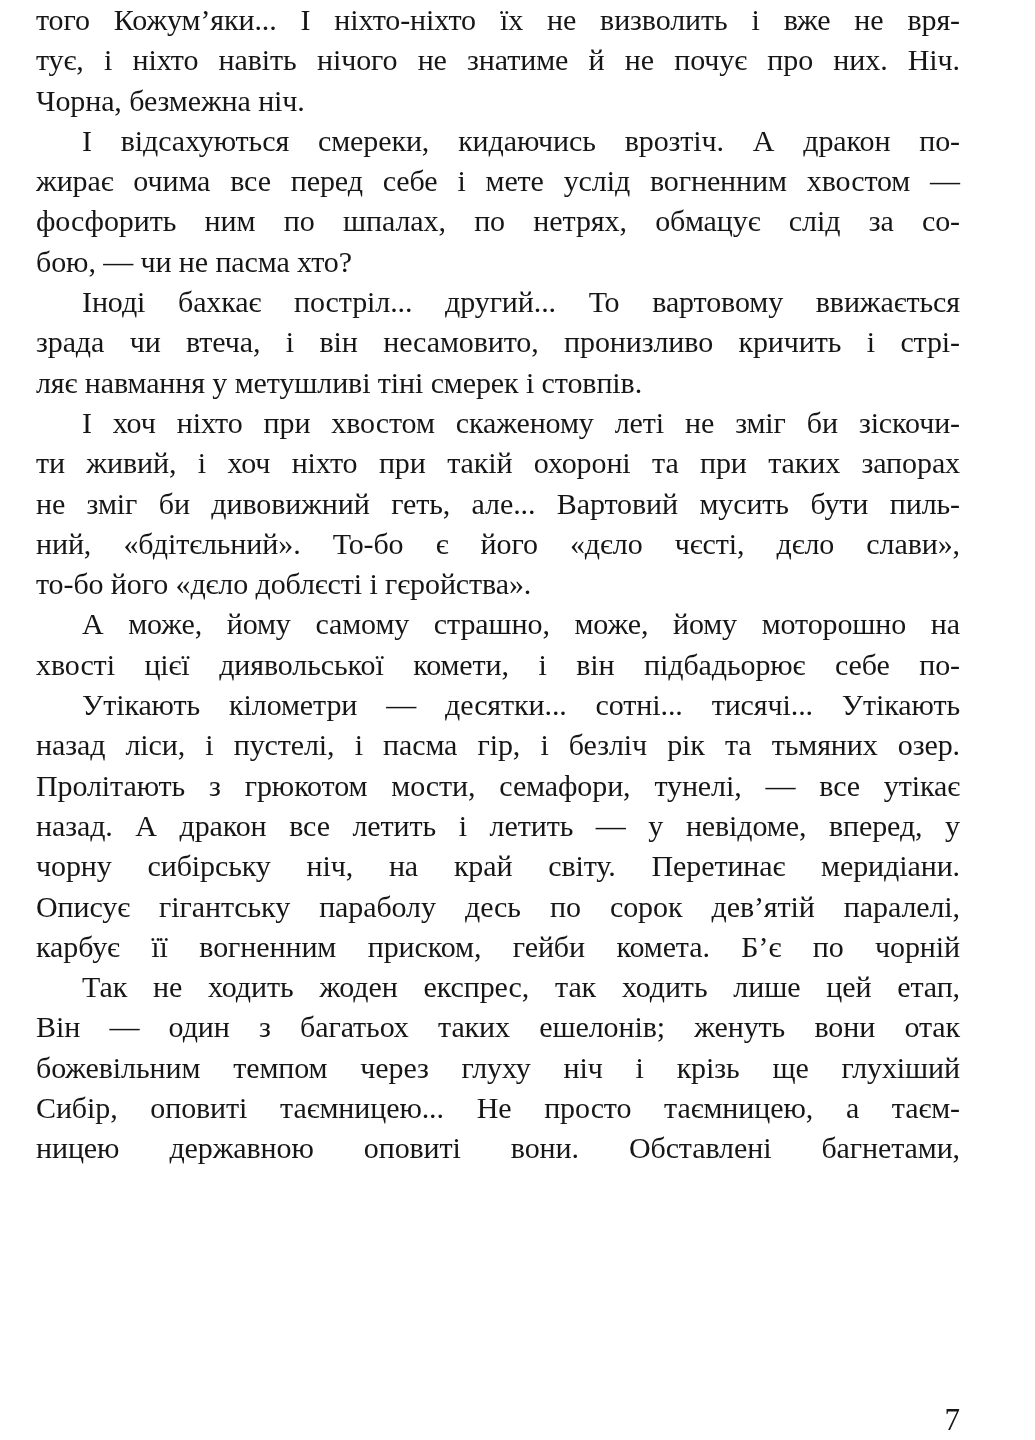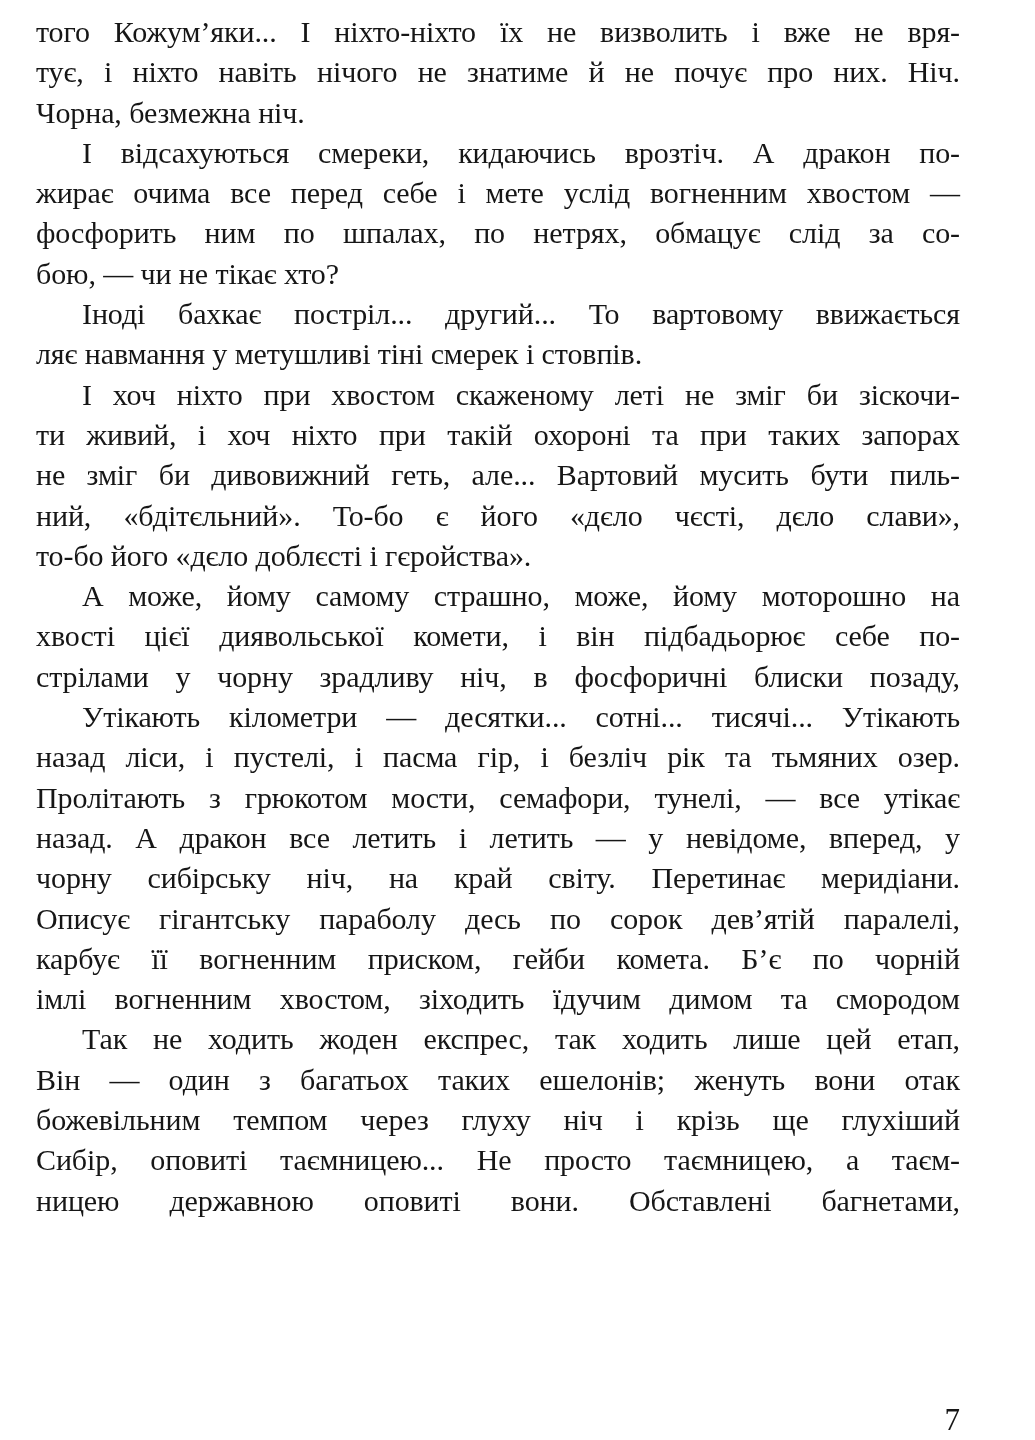--- a/index.html
+++ b/index.html
@@ -9,21 +9,21 @@
   body {
     width: 1035px;
     height: 1440px;
     background: #ffffff;
     position: relative;
     overflow: hidden;
   }
   .text-block {
     position: absolute;
     left: 36px;
-    top: 12px;
+    top: 0;
     width: 924px;
   }
   .line {
     font-family: "Liberation Serif", "DejaVu Serif", serif;
     font-size: 30px;
     line-height: 40.3px;
     color: #161616;
     letter-spacing: -0.1px;
     white-space: normal;
   }
@@ -49,39 +49,38 @@
 </head>
 <body>
 
 <div class="text-block">
     <div class="line j">того Кожум’яки... І ніхто-ніхто їх не визволить і вже не вря-</div>
     <div class="line j">тує, і ніхто навіть нічого не знатиме й не почує про них. Ніч.</div>
     <div class="line">Чорна, безмежна ніч.</div>
     <div class="line j i">І відсахуються смереки, кидаючись врозтіч. А дракон по-</div>
     <div class="line j">жирає очима все перед себе і мете услід вогненним хвостом —</div>
     <div class="line j">фосфорить ним по шпалах, по нетрях, обмацує слід за со-</div>
-    <div class="line">бою, — чи не тікає хто?</div>
+    <div class="line">бою, — чи не пасма хто?</div>
     <div class="line j i">Іноді бахкає постріл... другий... То вартовому ввижається</div>
+    <div class="line j">зрада чи втеча, і він несамовито, пронизливо кричить і стрі-</div>
     <div class="line">ляє навмання у метушливі тіні смерек і стовпів.</div>
     <div class="line j i">І хоч ніхто при хвостом скаженому леті не зміг би зіскочи-</div>
     <div class="line j">ти живий, і хоч ніхто при такій охороні та при таких запорах</div>
     <div class="line j">не зміг би дивовижний геть, але... Вартовий мусить бути пиль-</div>
     <div class="line j">ний, «бдітєльний». То-бо є його «дєло чєсті, дєло слави»,</div>
     <div class="line">то-бо його «дєло доблєсті і гєройства».</div>
     <div class="line j i">А може, йому самому страшно, може, йому моторошно на</div>
     <div class="line j">хвості цієї диявольської комети, і він підбадьорює себе по-</div>
-    <div class="line j">стрілами у чорну зрадливу ніч, в фосфоричні блиски позаду,</div>
     <div class="line j i">Утікають кілометри — десятки... сотні... тисячі... Утікають</div>
     <div class="line j">назад ліси, і пустелі, і пасма гір, і безліч рік та тьмяних озер.</div>
     <div class="line j">Пролітають з грюкотом мости, семафори, тунелі, — все утікає</div>
     <div class="line j">назад. А дракон все летить і летить — у невідоме, вперед, у</div>
     <div class="line j">чорну сибірську ніч, на край світу. Перетинає меридіани.</div>
     <div class="line j">Описує гігантську параболу десь по сорок дев’ятій паралелі,</div>
     <div class="line j">карбує її вогненним приском, гейби комета. Б’є по чорній</div>
-    <div class="line j">імлі вогненним хвостом, зіходить їдучим димом та смородом</div>
     <div class="line j i">Так не ходить жоден експрес, так ходить лише цей етап,</div>
     <div class="line j">Він — один з багатьох таких ешелонів; женуть вони отак</div>
     <div class="line j">божевільним темпом через глуху ніч і крізь ще глухіший</div>
     <div class="line j">Сибір, оповиті таємницею... Не просто таємницею, а таєм-</div>
     <div class="line j">ницею державною оповиті вони. Обставлені багнетами,</div>
   </div>
 
 <div class="pagenum">7</div>
 
 </body></html>

